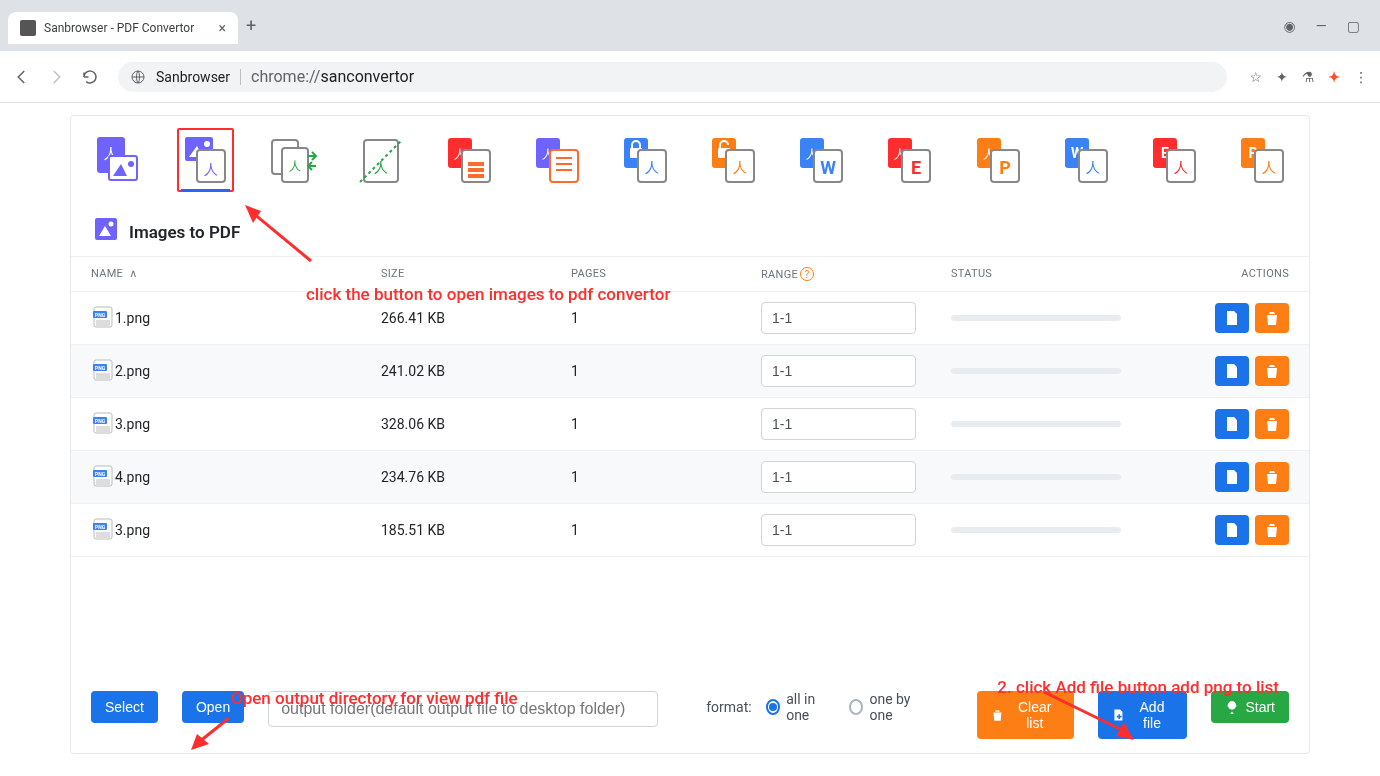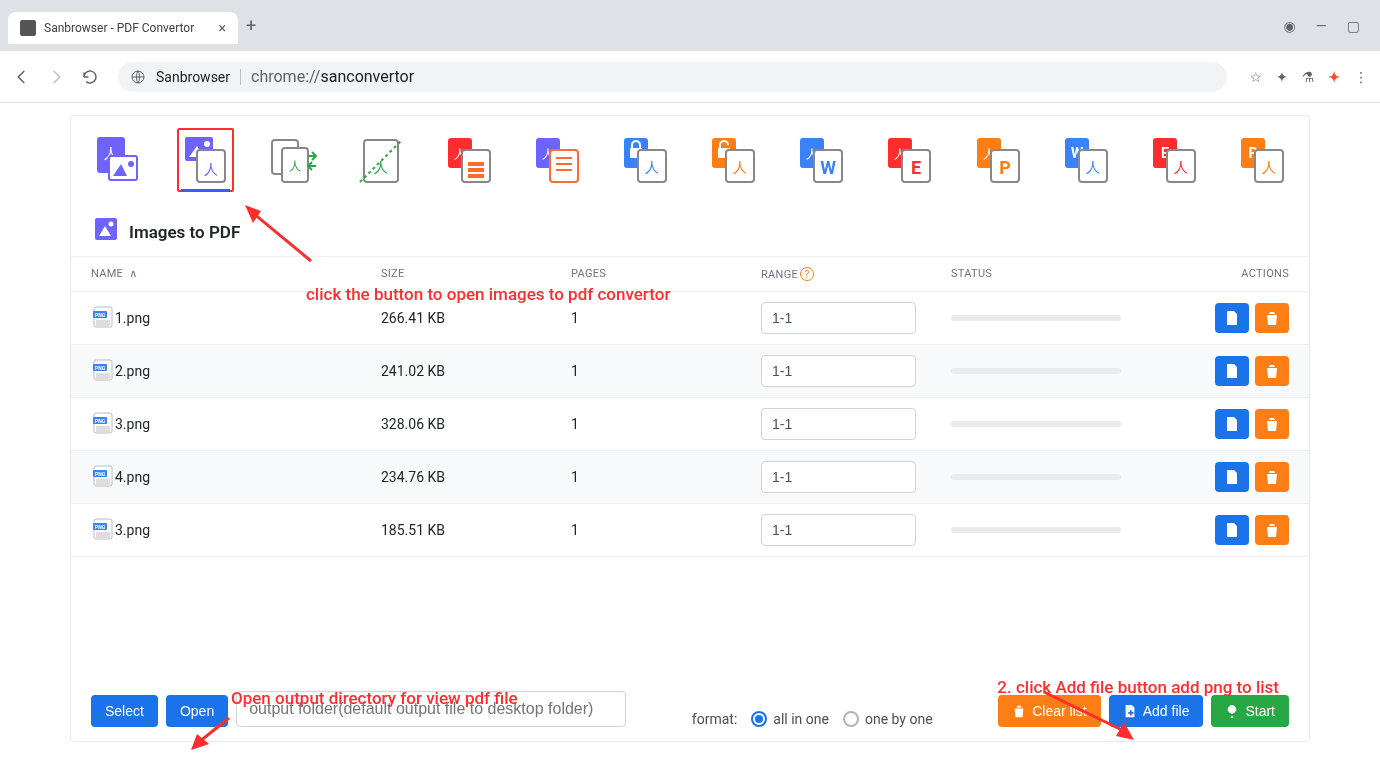--- a/index.html
+++ b/index.html
@@ -58,21 +58,21 @@
 .cell-size, .cell-pages { font-size: 14px; color: #212529; }
 .range-input { width: 155px; padding: 7px 10px; font-size: 14px; background: #fff; border: 1px solid #ced4da; border-radius: 4px; color: #495057; }
 .status-bar { width: 170px; height: 6px; background: #e9ecef; border-radius: 3px; }
 .cell-actions { display: flex; gap: 6px; justify-content: flex-end; }
 .action-btn { width: 34px; height: 30px; border-radius: 4px; display: flex; align-items: center; justify-content: center; cursor: pointer; border: none; }
 .action-btn svg { width: 16px; height: 16px; fill: #fff; }
 .btn-blue { background: #1a73e8; }
 .btn-orange { background: #fd7e14; }
 
 
-.footer-bar { display: flex; align-items: flex-end; gap: 8px; padding: 14px 20px; margin-top: 120px; }
+.footer-bar { display: flex; align-items: flex-start; gap: 24px; padding: 14px 20px; margin-top: 120px; }
 .btn { padding: 8px 14px; border-radius: 4px; font-size: 14px; font-weight: 500; border: none; cursor: pointer; display: inline-flex; align-items: center; gap: 6px; color: #fff; }
 .btn-primary { background: #1a73e8; }
 .btn-warn { background: #fd7e14; }
 .btn-success { background: #28a745; }
 .out-input { flex: 0 0 390px; padding: 8px 12px; font-size: 16px; border: 1px solid #ced4da; border-radius: 4px; color: #6c757d; }
 .spacer { flex: 1; }
 .format-group { display: flex; align-items: center; gap: 14px; font-size: 14px; color: #495057; }
 .radio { display: flex; align-items: center; gap: 6px; cursor: pointer; }
 .radio-dot { width: 16px; height: 16px; border: 2px solid #adb5bd; border-radius: 50%; display: flex; align-items: center; justify-content: center; }
 .radio-dot.sel { border-color: #1a73e8; }

